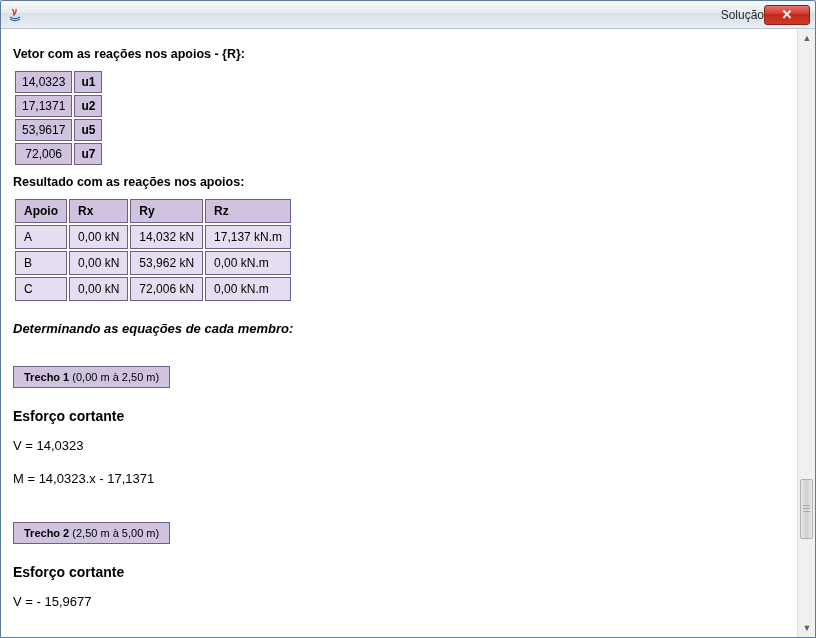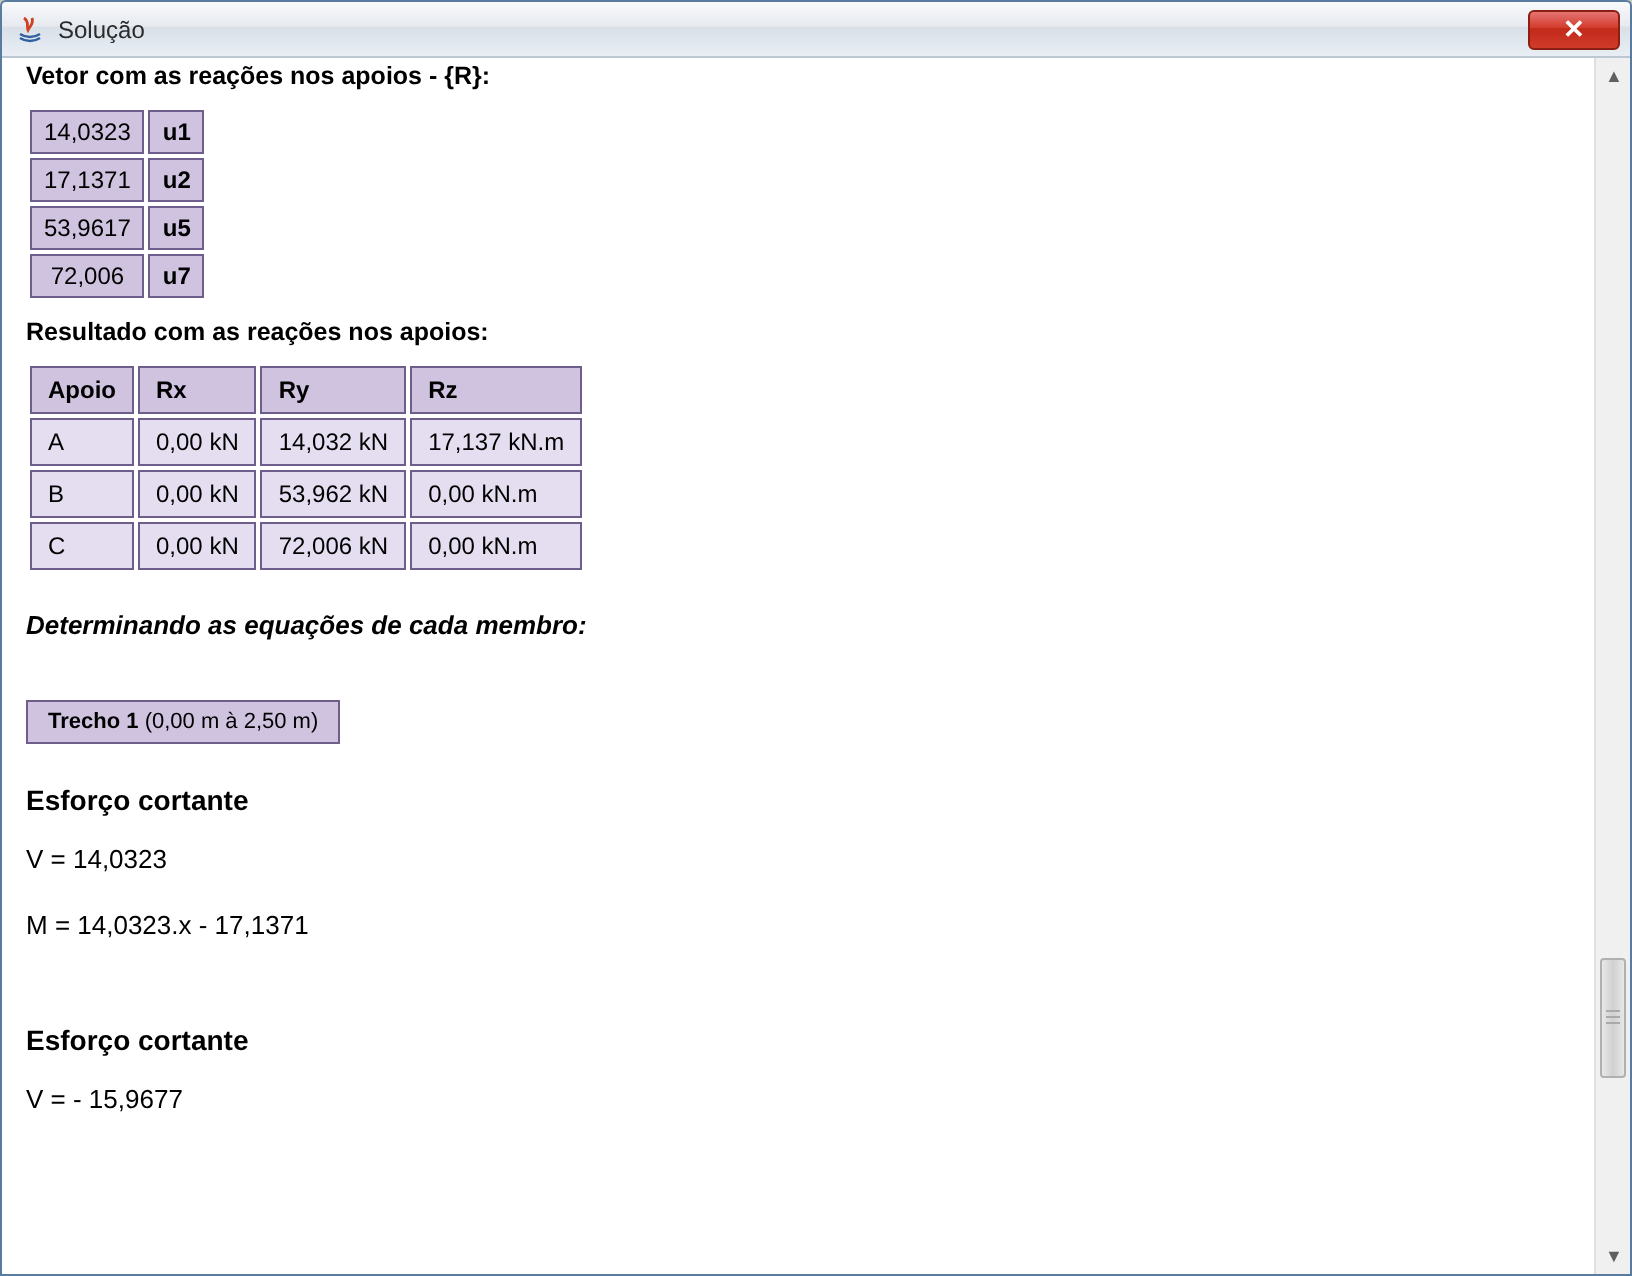--- a/index.html
+++ b/index.html
@@ -35,20 +35,21 @@
       height: 16px;
       margin-right: 6px;
       display: inline-flex;
       align-items: center;
       justify-content: center;
     }
     .title-text {
       flex: 1;
       color: #2b2b2b;
       font-size: 12px;
+      text-align: right;
     }
     .close-btn {
       width: 46px;
       height: 20px;
       background: linear-gradient(to bottom, #e57373 0%, #d23a2a 45%, #c22a1a 46%, #cf3b2a 100%);
       border: 1px solid #8a1f12;
       border-radius: 3px;
       color: #fff;
       display: flex;
       align-items: center;
@@ -64,21 +65,21 @@
       overflow: hidden;
       background: #fff;
     }
     .content {
       position: absolute;
       top: 0;
       left: 0;
       right: 18px;
       bottom: 0;
       overflow: hidden;
-      padding: 0 12px;
+      padding: 16px 12px;
       color: #000;
     }
     .scrollbar-track {
       position: absolute;
       right: 0;
       top: 0;
       bottom: 0;
       width: 18px;
       background: #f0f0f0;
       border-left: 1px solid #e0e0e0;
@@ -267,20 +268,24 @@
         <b>Trecho 1</b>
         <span>(0,00 m à 2,50 m)</span>
       </div>
       <div class="sub-title">Esforço cortante</div>
       <div class="equation">V = 14,0323</div>
       <div class="equation">M = 14,0323.x - 17,1371</div>
 
       <div style="height:18px"></div>
 
       
+      <div class="trecho-header">
+        <b>Trecho 2</b>
+        <span>(2,50 m à 5,00 m)</span>
+      </div>
       <div class="sub-title">Esforço cortante</div>
       <div class="equation">V = - 15,9677</div>
       
 
     </div>
 
     <div class="scrollbar-track">
       <div class="scroll-arrow up">▲</div>
       <div class="scroll-thumb"></div>
       <div class="scroll-arrow down">▼</div>

